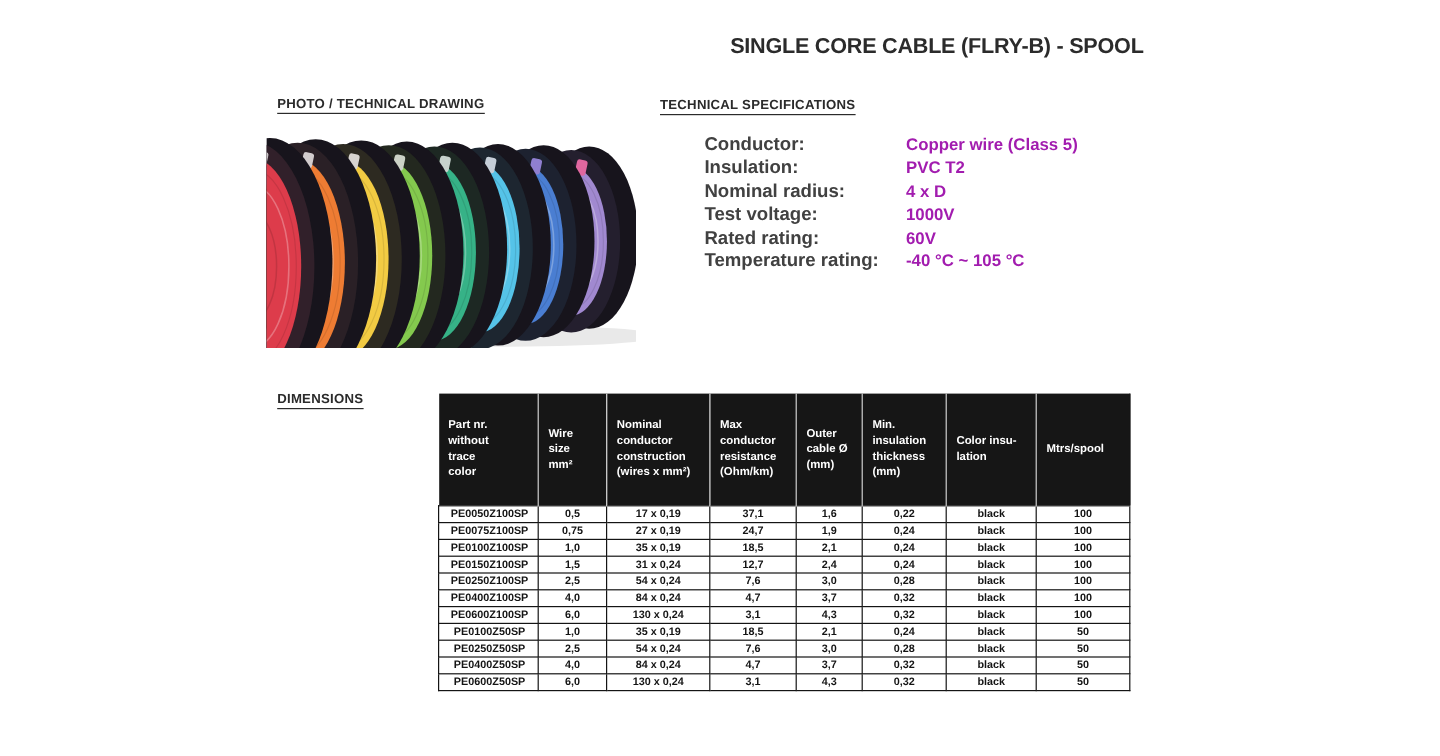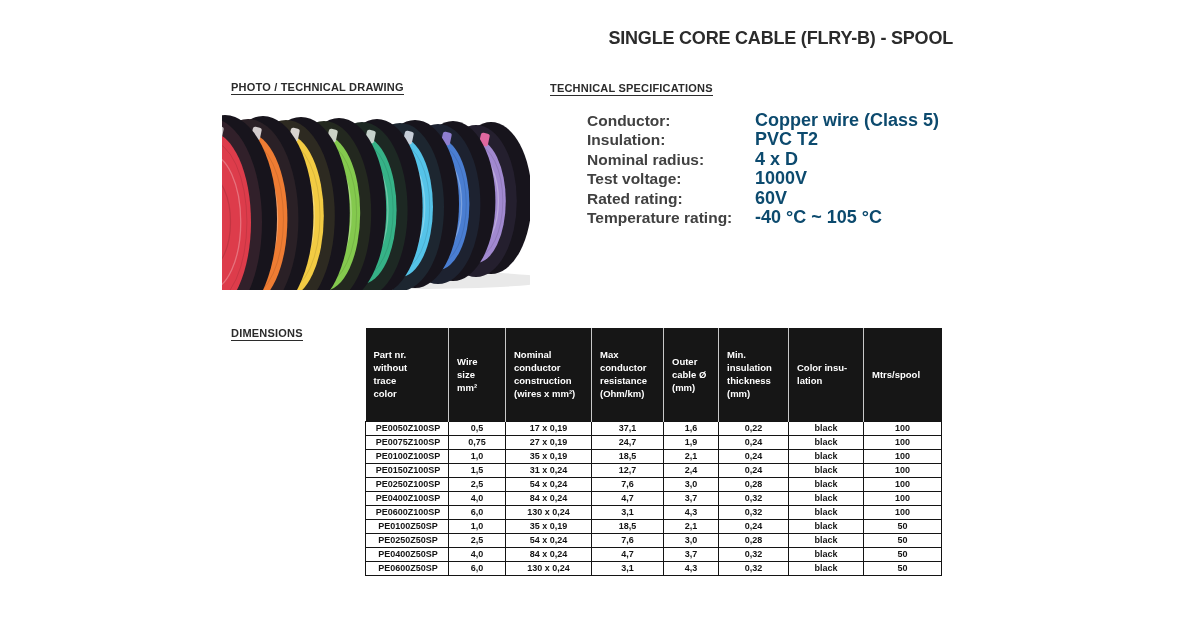--- a/index.html
+++ b/index.html
@@ -41,21 +41,21 @@
 
   .specs {
     position: absolute; left: 550px; top: 111px; width: 410px; margin-left: 37px;
   }
   .spec-row { display: flex; line-height: 19.4px; }
   .spec-label {
     flex: 0 0 168px;
     font-size: 15.5px; font-weight: 600; color: #414141;
   }
   .spec-value {
-    font-size: 18px; font-weight: 600; color: #0c4a6e;
+    font-size: 14px; font-weight: 600; color: #a21caf;
     white-space: nowrap;
   }
 
   .dims-table {
     position: absolute; left: 365px; top: 328px;
     border-collapse: collapse; table-layout: fixed; width: 576px;
   }
   .dims-table thead th {
     background: #161616; color: #ffffff;
     font-size: 9.5px; font-weight: bold; line-height: 13px;

